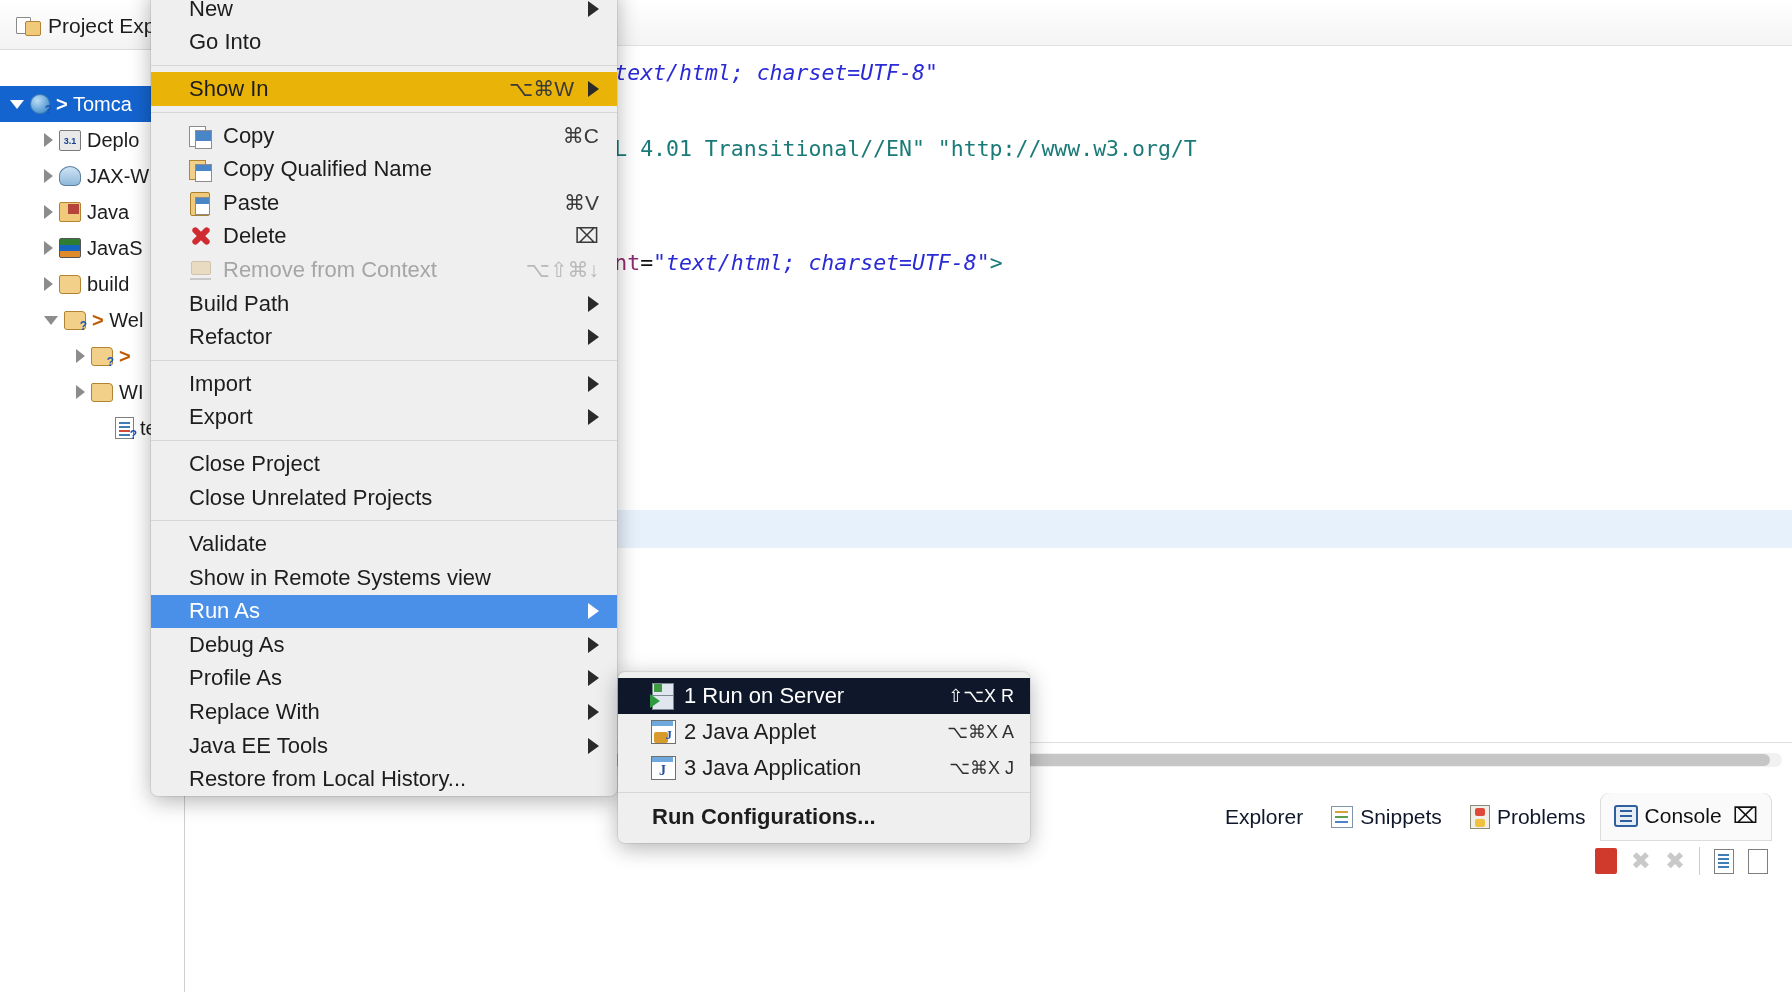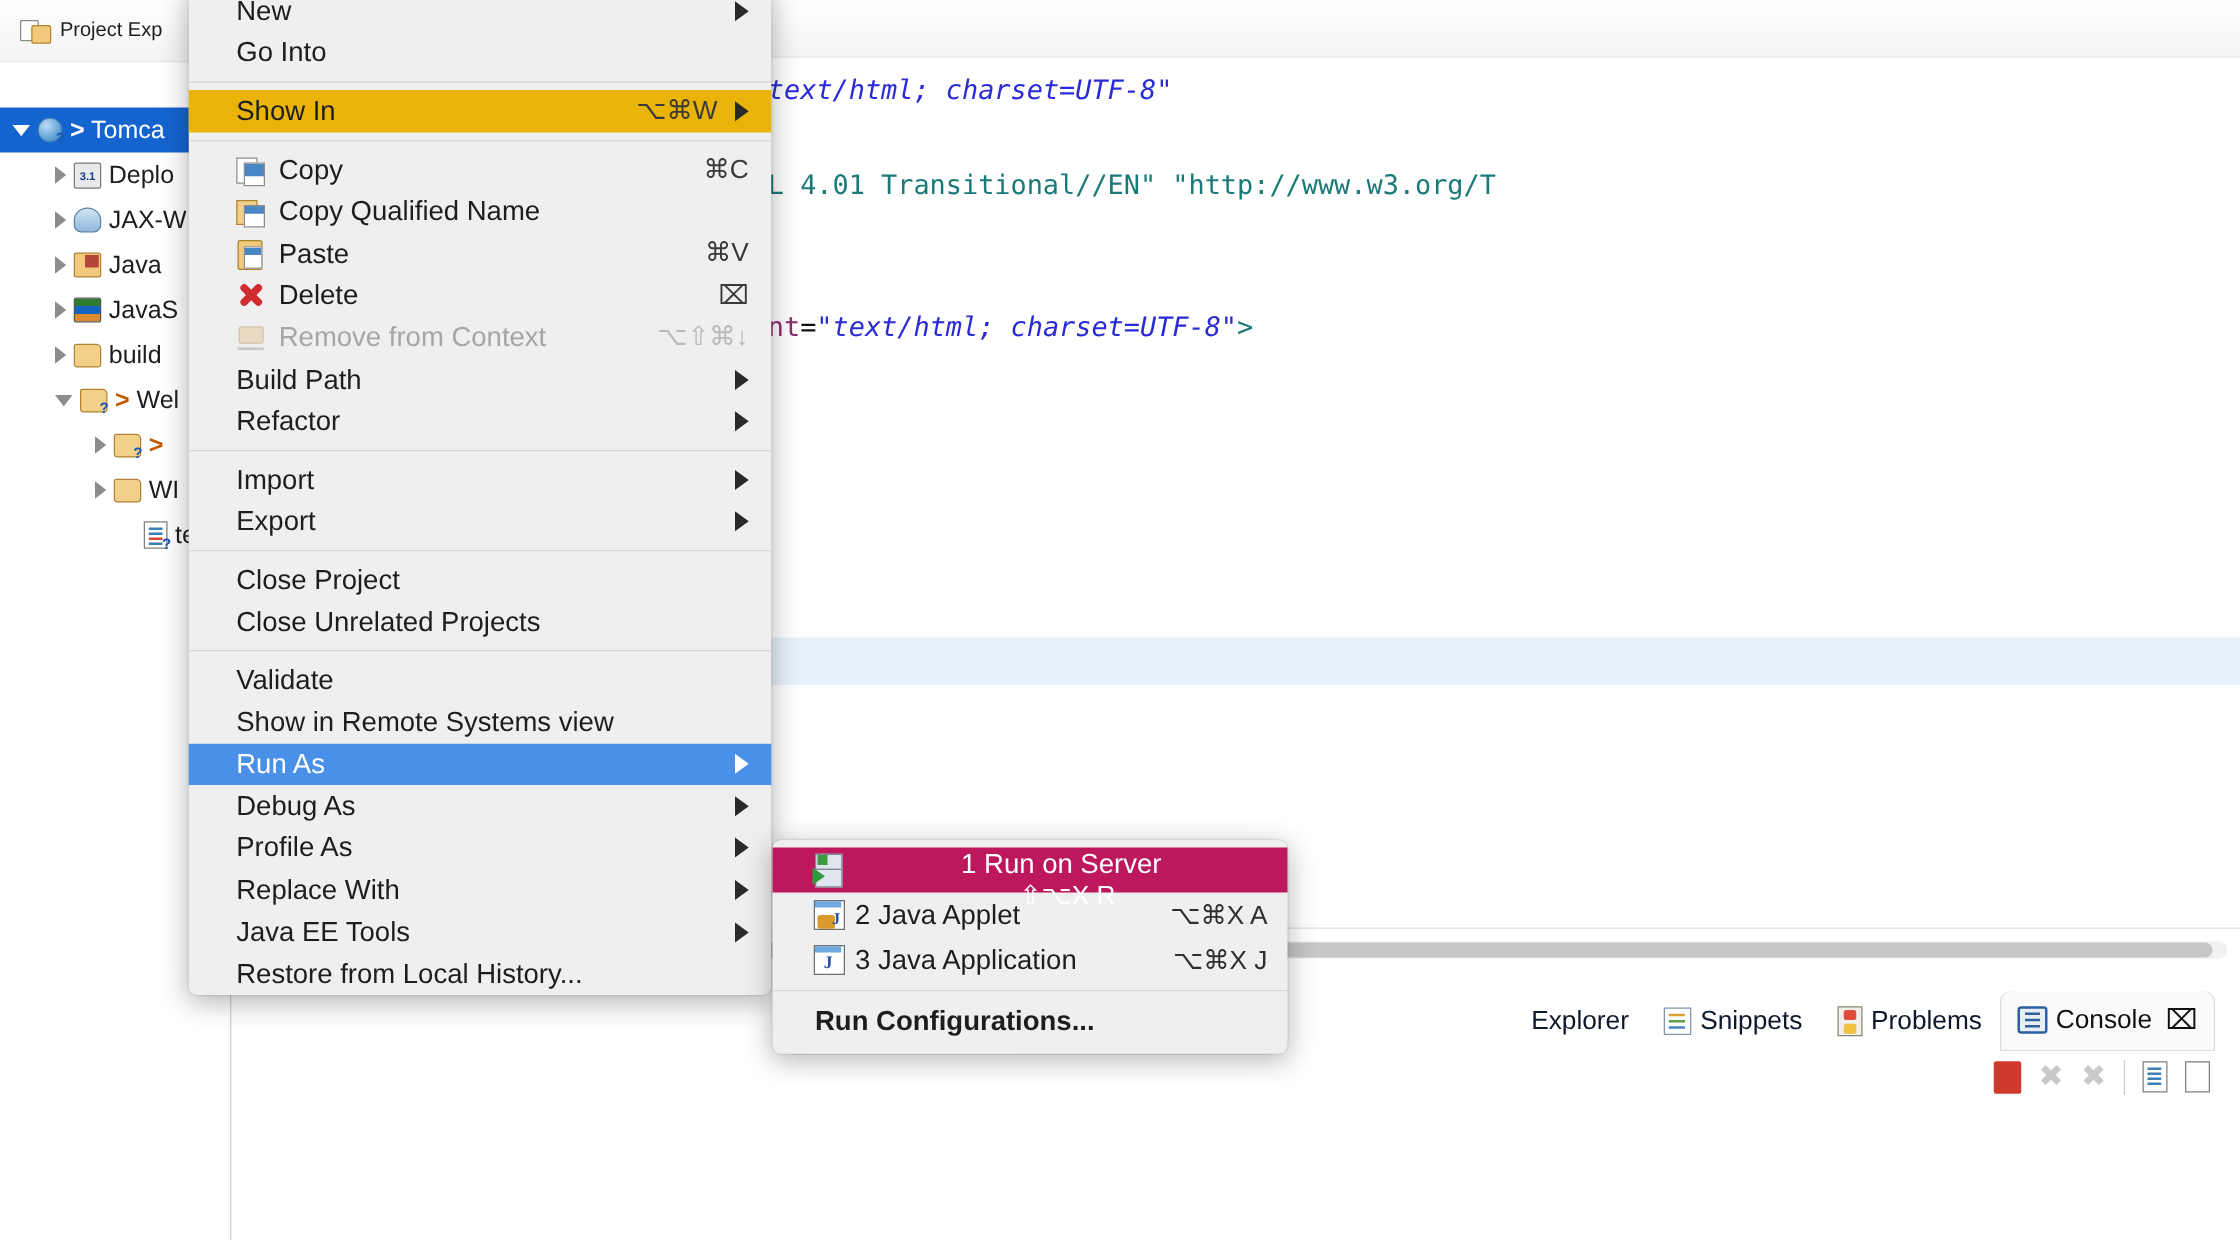--- a/index.html
+++ b/index.html
@@ -22,21 +22,21 @@
   .explorer-tabstrip {
     position: absolute; left: 0; top: 0;
     width: 185px; height: 50px;
     background: linear-gradient(#ffffff,#f3f3f3);
     border-bottom: 1px solid #dcdcdc;
     border-top-right-radius: 8px;
   }
   .explorer-tab {
     display: flex; align-items: center; gap: 8px;
     padding: 14px 0 0 16px;
-    font-size: 16px; color: #1d1d1d;
+    font-size: 21px; color: #1d1d1d;
     white-space: nowrap;
   }
   .ic { display: inline-block; flex: 0 0 auto; position: relative; }
 
   
   .ic-projexp { width: 24px; height: 22px; }
   .ic-projexp:before {
     content:""; position:absolute; left:0; top:2px; width:13px; height:15px;
     background:#fff; border:1.6px solid #8a8a8a; border-radius:1px;
   }
@@ -244,22 +244,22 @@
   }
   .smi {
     position: relative;
     display: flex; align-items: center;
     height: 36px;
     padding: 0 16px 0 66px;
     white-space: nowrap;
   }
   .smi .smi-icon { position: absolute; left: 32px; top: 50%; transform: translateY(-50%); width: 26px; height: 26px; }
   .smi .smi-label { flex: 1 1 auto; }
-  .smi .smi-key { margin-left: 10px; font-size: 21px; color: #2f2f2f; }
-  .smi.hover { background: #be185d; color: #fff; flex-direction: column; }
+  .smi .smi-key { margin-left: 10px; font-size: 18px; color: #2f2f2f; }
+  .smi.hover { background: #0f172a; color: #fff; }
   .smi.hover .smi-key { color: #fff; }
   .smi.plainitem { padding-left: 34px; font-weight: bold; }
 
   .sic-server { position:relative; }
   .sic-server:before{content:""; position:absolute;left:2px;top:0;width:20px;height:11px;background:#dfe6ee;border:1.4px solid #7e8794;}
   .sic-server:after{content:""; position:absolute;left:2px;top:12px;width:20px;height:13px;background:#dfe6ee;border:1.4px solid #7e8794;}
   .sic-server i { position:absolute; left:4px; top:1px; width:8px;height:8px; background:#3f9b3f; z-index:2;}
   .sic-server b { position:absolute; left:0px; bottom:1px; width:0;height:0;
       border-left:10px solid #2f9b3f; border-top:7px solid transparent; border-bottom:7px solid transparent; z-index:3;}
   .sic-applet { position:relative; }

